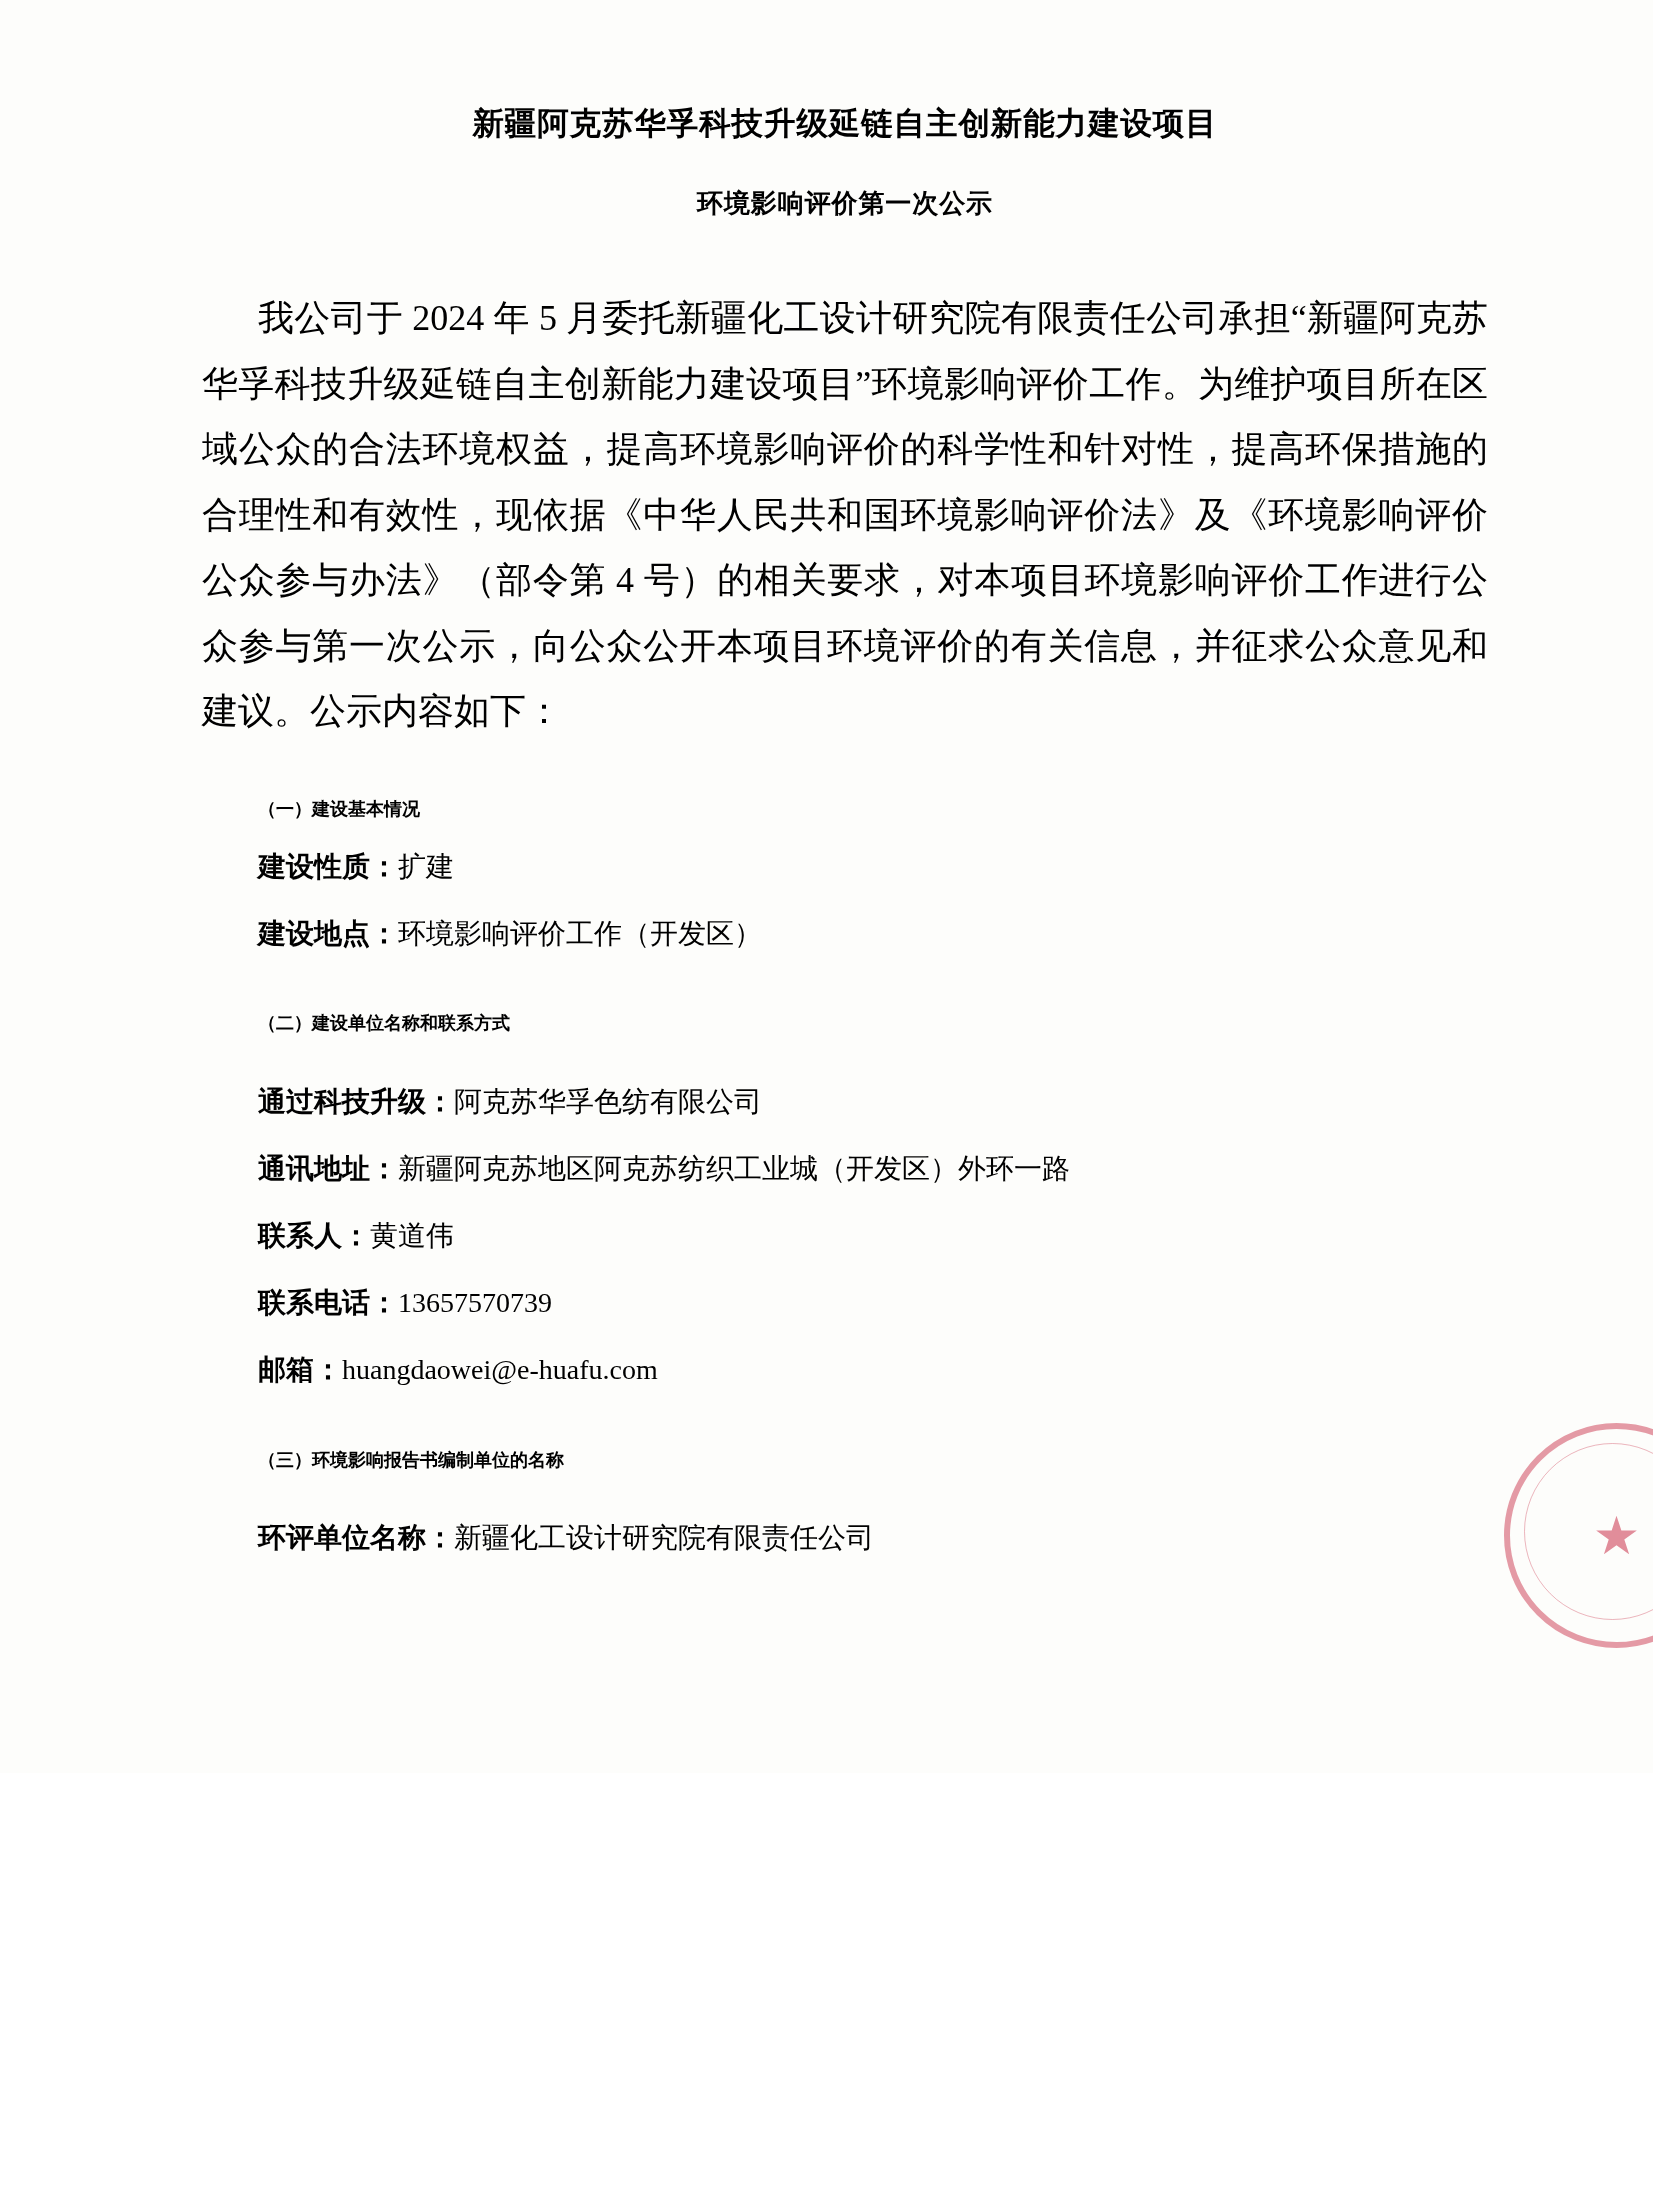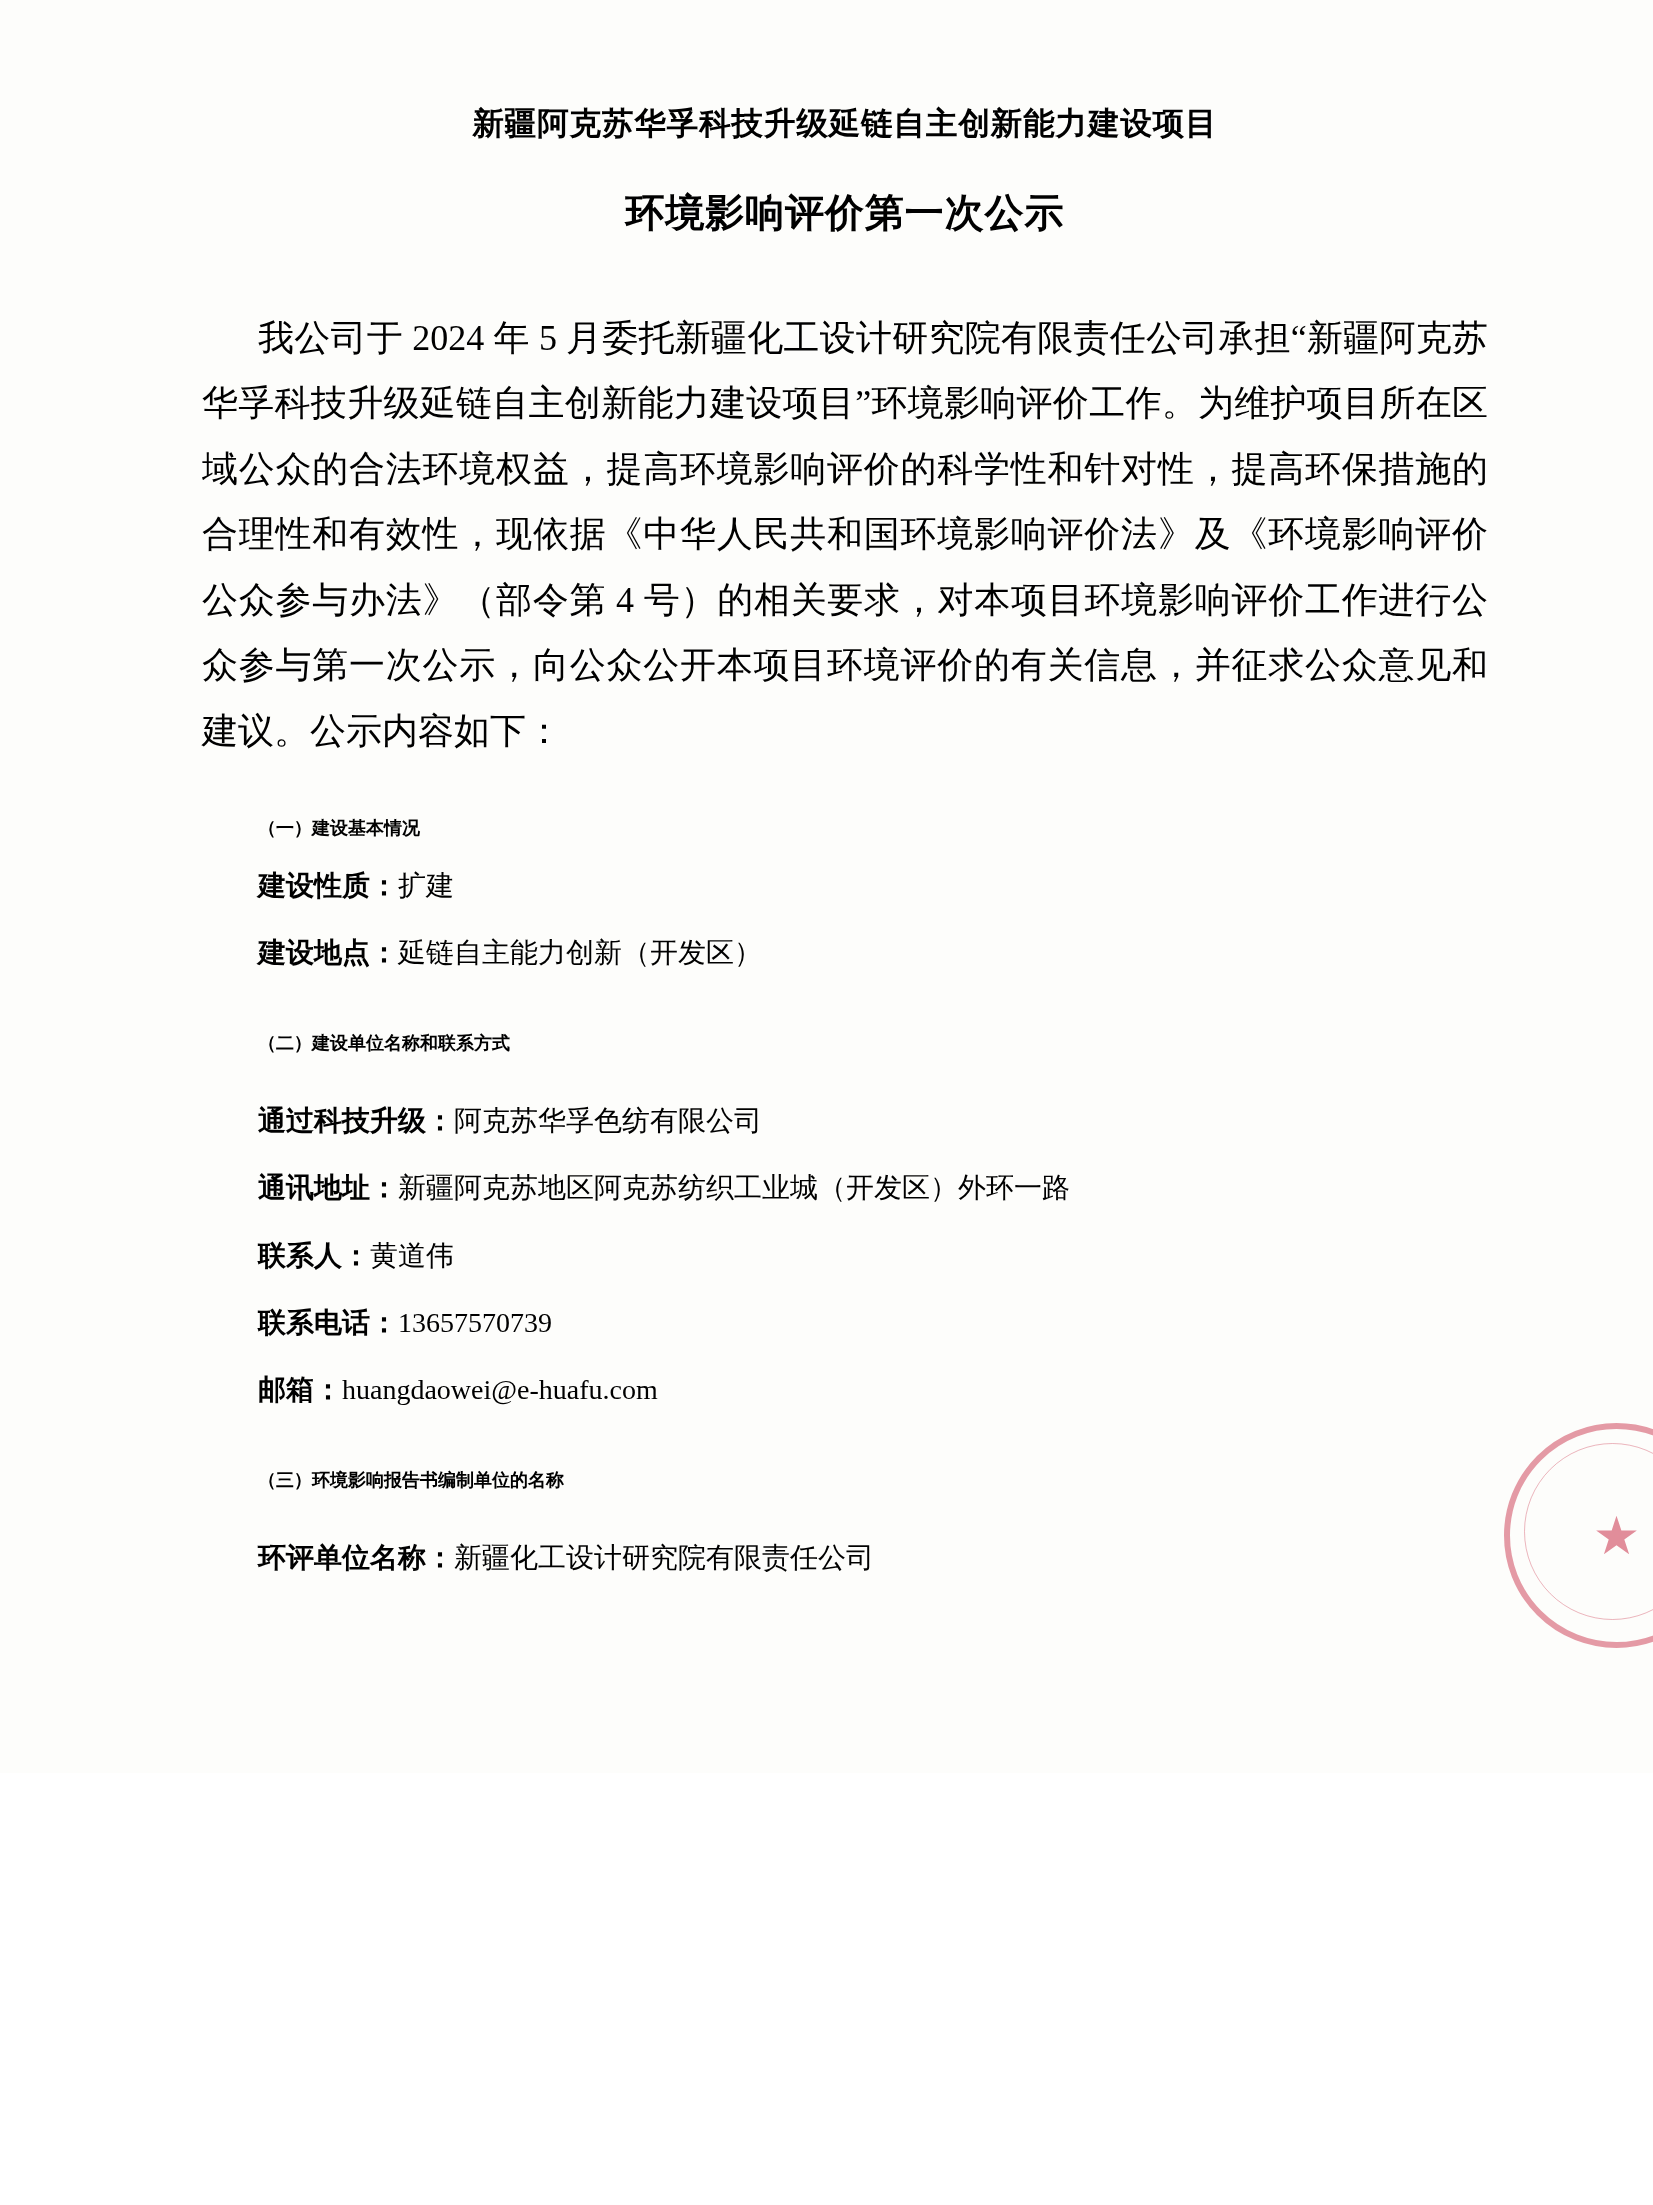--- a/index.html
+++ b/index.html
@@ -32,21 +32,21 @@
     text-align: center;
   }
   .doc-title {
     font-size: 31.5px;
     font-weight: bold;
     letter-spacing: 0.9px;
     line-height: 1.5;
     margin: 0 0 5.1px 0;
   }
   .doc-subtitle {
-    font-size: 39px;
+    font-size: 26px;
     font-weight: bold;
     letter-spacing: 0.9px;
     line-height: 1.5;
     margin: 37px 0 3px 0;
   }
   .body-para {
     font-size: 36px;
     line-height: 1.82;
     text-align: justify;
     text-justify: inter-ideograph;
@@ -127,21 +127,21 @@
     </div>
 
     <p class="body-para">我公司于 2024 年 5 月委托新疆化工设计研究院有限责任公司承担“新疆阿克苏华孚科技升级延链自主创新能力建设项目”环境影响评价工作。为维护项目所在区域公众的合法环境权益，提高环境影响评价的科学性和针对性，提高环保措施的合理性和有效性，现依据《中华人民共和国环境影响评价法》及《环境影响评价公众参与办法》（部令第 4 号）的相关要求，对本项目环境影响评价工作进行公众参与第一次公示，向公众公开本项目环境评价的有关信息，并征求公众意见和建议。公示内容如下：</p>
 
     <h2 class="section-heading">（一）建设基本情况</h2>
 
     <div class="field-line">
       <span class="label-b">建设性质：</span><span>扩建</span>
     </div>
     <div class="field-line">
-      <span class="label-b">建设地点：</span><span>延链自主能力创新（开发区）</span>
+      <span class="label-b">建设地点：</span><span>环境影响评价工作（开发区）</span>
     </div>
 
     <h2 class="section-heading">（二）建设单位名称和联系方式</h2>
 
     <div class="field-line first">
       <span class="label-b">通过科技升级：</span><span>阿克苏华孚色纺有限公司</span>
     </div>
     <div class="field-line">
       <span class="label-b">通讯地址：</span><span>新疆阿克苏地区阿克苏纺织工业城（开发区）外环一路</span>
     </div>

